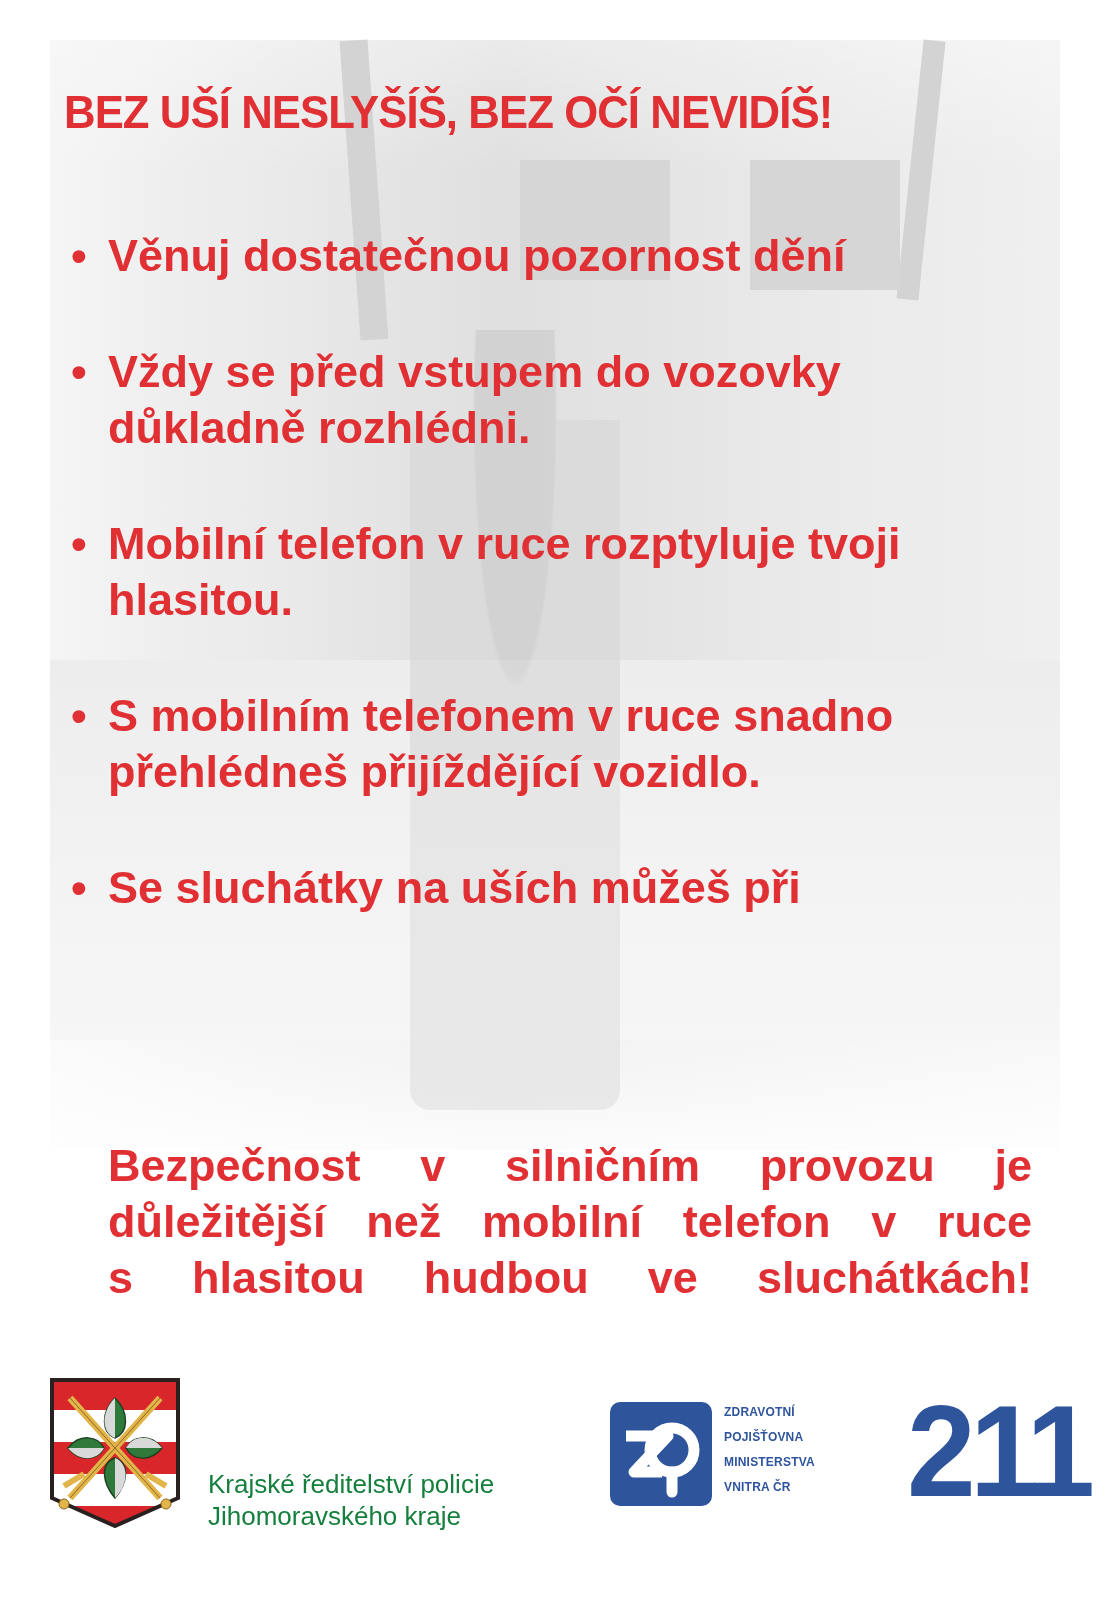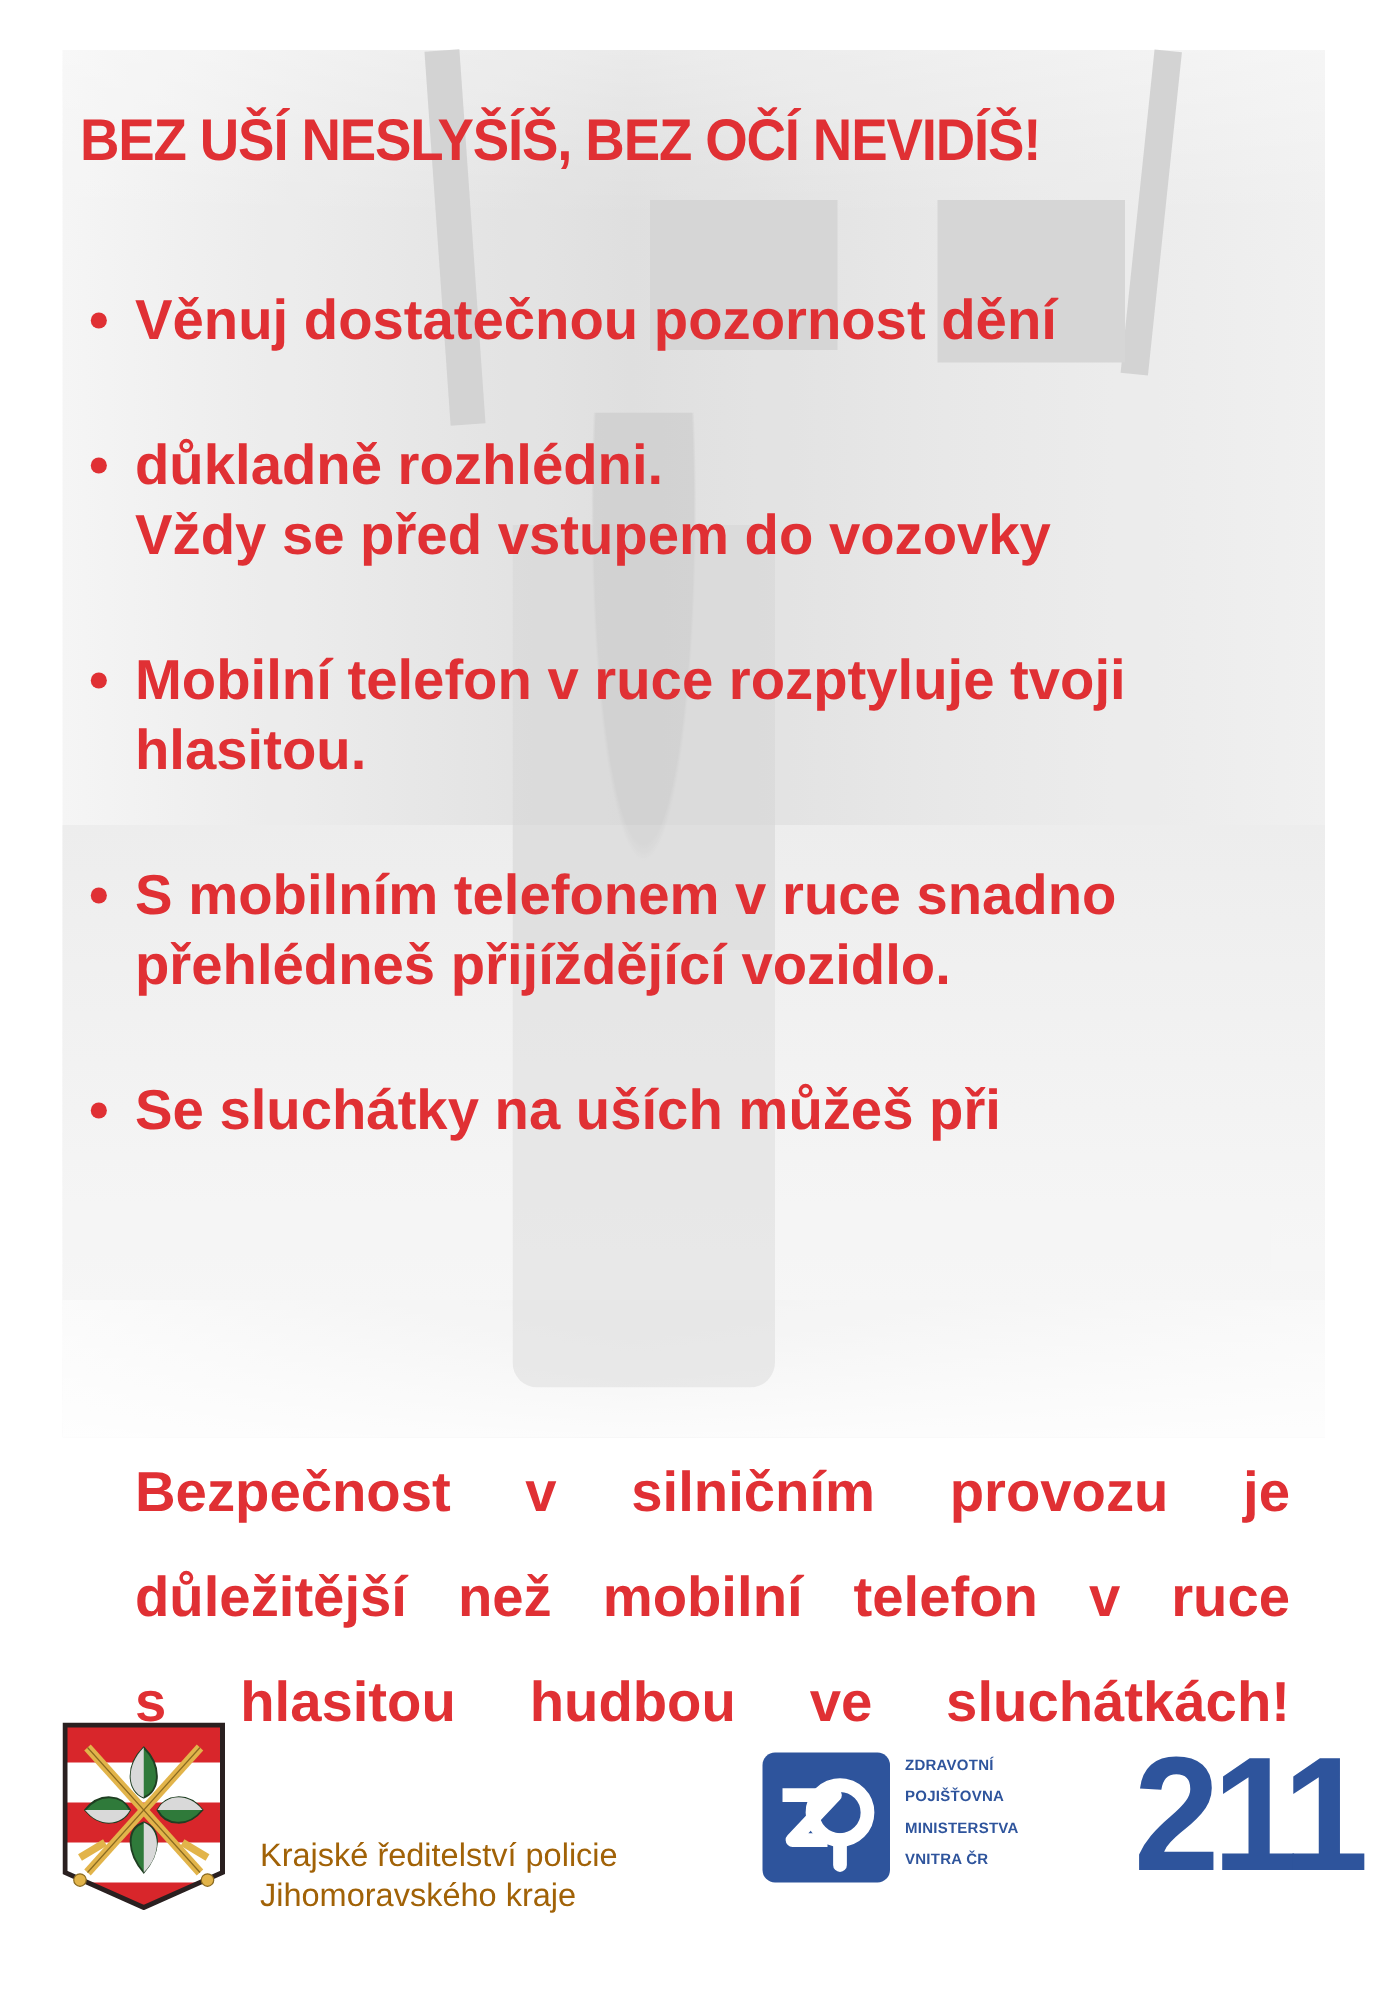--- a/index.html
+++ b/index.html
@@ -39,26 +39,26 @@
   .b1 { margin-top: 0; }
   .b2 { margin-top: 60px; }
   .b3 { margin-top: 60px; }
   .b4 { margin-top: 60px; }
   .b5 { margin-top: 60px; }
 
   .closing {
     position: absolute; left: 96px; top: 1138px; width: 924px;
     color: #e03034; font-weight: bold; font-size: 45px; line-height: 56px;
   }
-  .closing .line { display: block; text-align: justify; text-align-last: justify; margin-top: 28px; }
+  .closing .line { display: block; text-align: justify; text-align-last: justify; }
   .closing .line.last { text-align-last: justify; }
 
   .footer { position: absolute; left: 0; top: 1370px; width: 1113px; height: 200px; }
   .crest { position: absolute; left: 38px; top: 8px; width: 130px; height: 150px; }
-  .police-text { position: absolute; left: 196px; top: 98px; color: #a16207; font-size: 26px; line-height: 32px; }
+  .police-text { position: absolute; left: 196px; top: 98px; color: #15803d; font-size: 26px; line-height: 32px; }
   .zp-logo { position: absolute; left: 598px; top: 32px; width: 102px; height: 104px; background: #2e549c; border-radius: 10px; }
   .zp-logo svg { position: absolute; left: 0; top: 0; }
   .zp-text { position: absolute; left: 712px; top: 30px; color: #2e549c; font-weight: bold; font-size: 12px; line-height: 25px; letter-spacing: 0.2px; }
   .zp-number { position: absolute; left: 895px; top: 16px; color: #2e549c; font-weight: bold; font-size: 130px; line-height: 130px; letter-spacing: -6px; transform: scaleX(0.95); transform-origin: left top; }
 </style>
 </head>
 <body>
 
 <div class="photo-bg">
   <div class="tree t1"></div>
@@ -72,22 +72,22 @@
 <div class="content">
   <div class="headline">BEZ UŠÍ NESLYŠÍŠ, BEZ OČÍ NEVIDÍŠ!</div>
 
   <ul class="bullets">
     <li class="bullet b1">
       <span class="dot">•</span>
       <span class="line">Věnuj dostatečnou pozornost dění</span>
     </li>
     <li class="bullet b2">
       <span class="dot">•</span>
+      <span class="line">Vždy se před vstupem do vozovky</span>
       <span class="line">důkladně rozhlédni.</span>
-      <span class="line">Vždy se před vstupem do vozovky</span>
     </li>
     <li class="bullet b3">
       <span class="dot">•</span>
       <span class="line">Mobilní telefon v ruce rozptyluje tvoji</span>
       <span class="line">hlasitou.</span>
     </li>
     <li class="bullet b4">
       <span class="dot">•</span>
       <span class="line">S mobilním telefonem v ruce snadno</span>
       <span class="line">přehlédneš přijíždějící vozidlo.</span>

